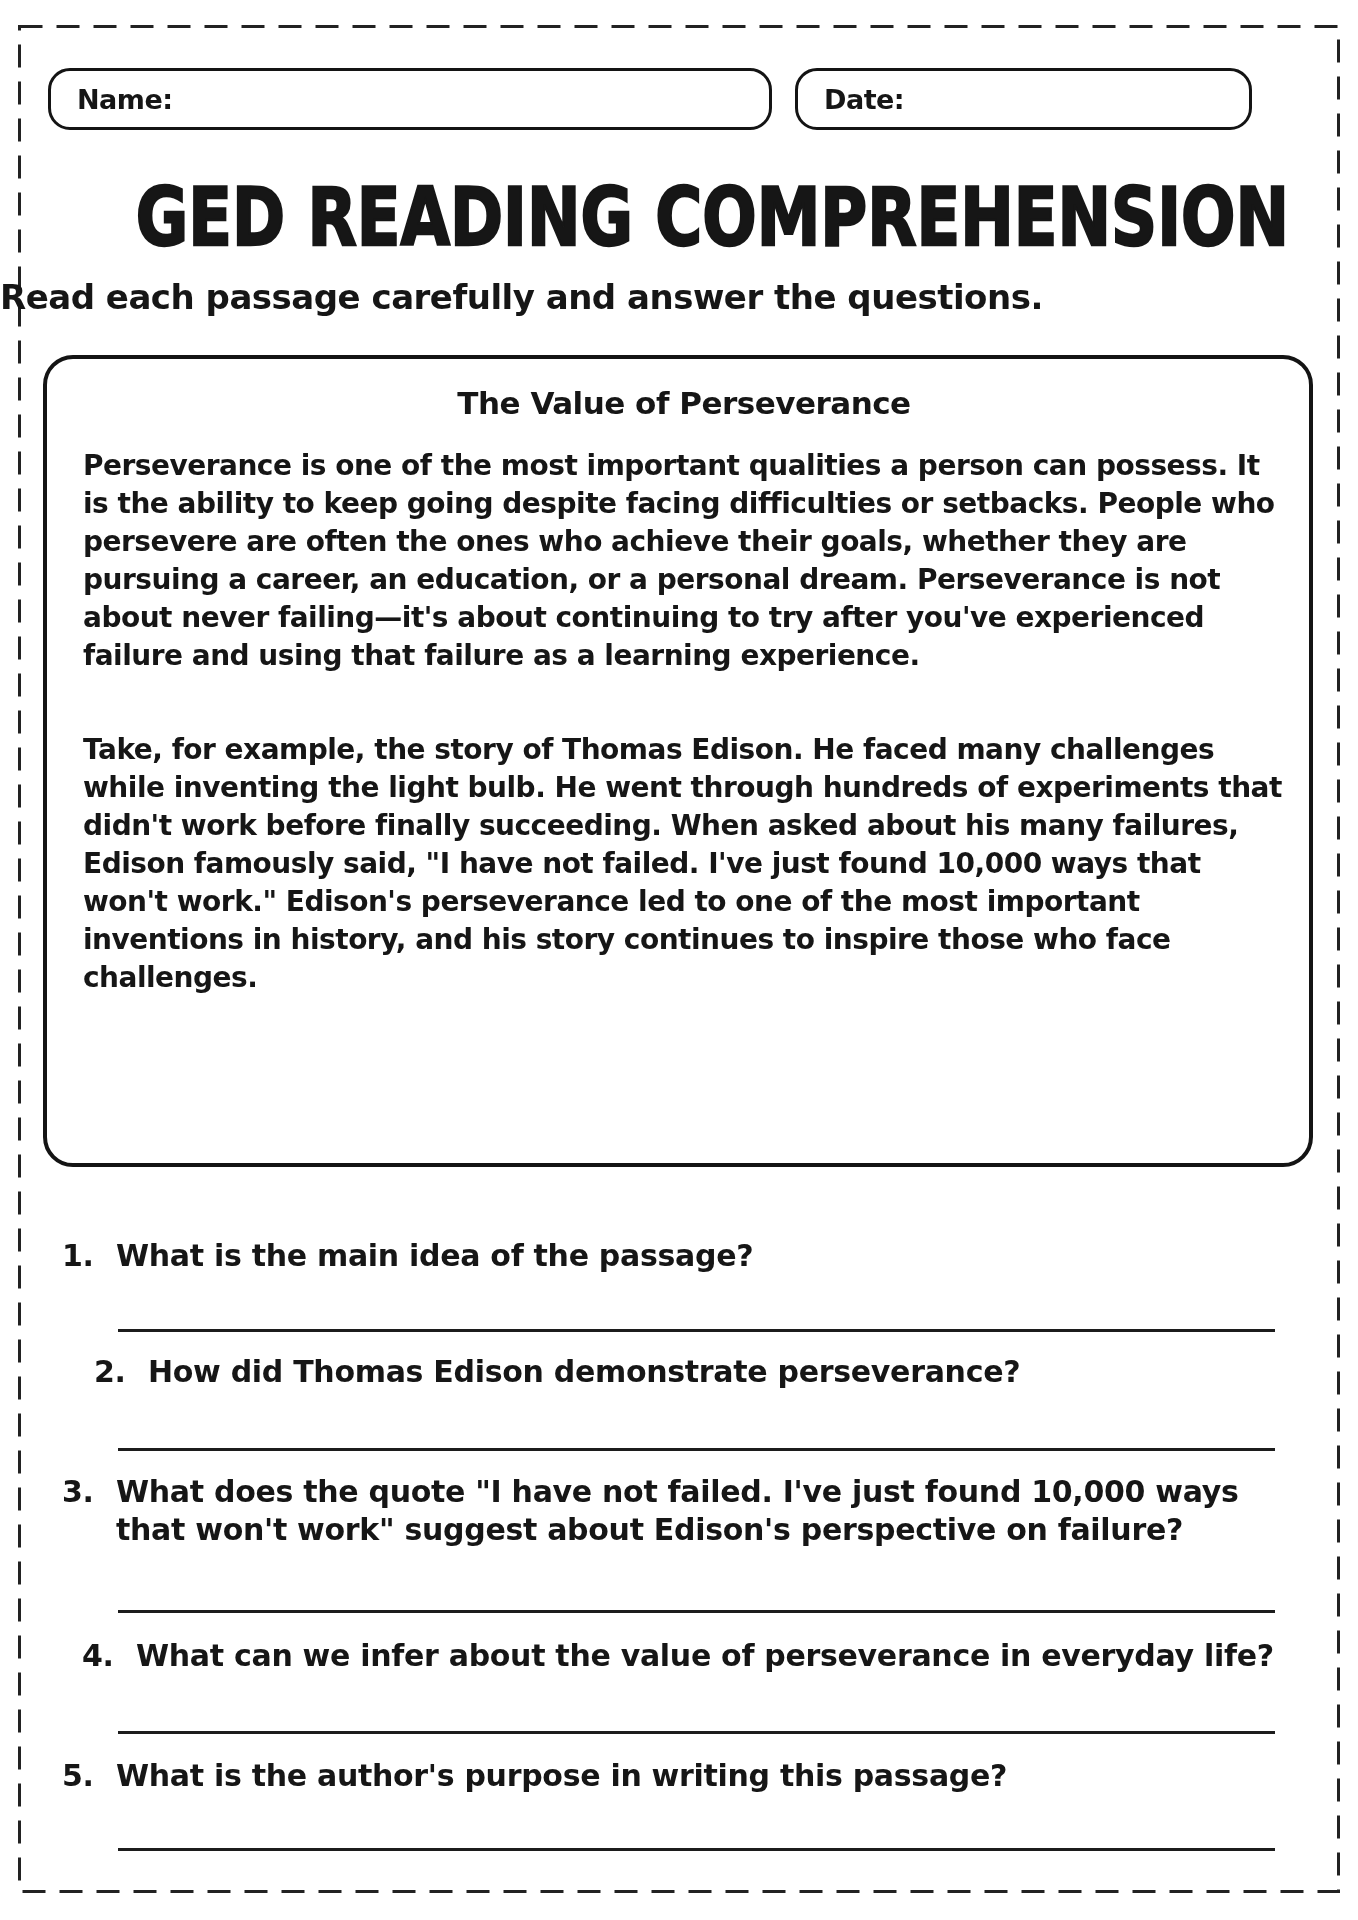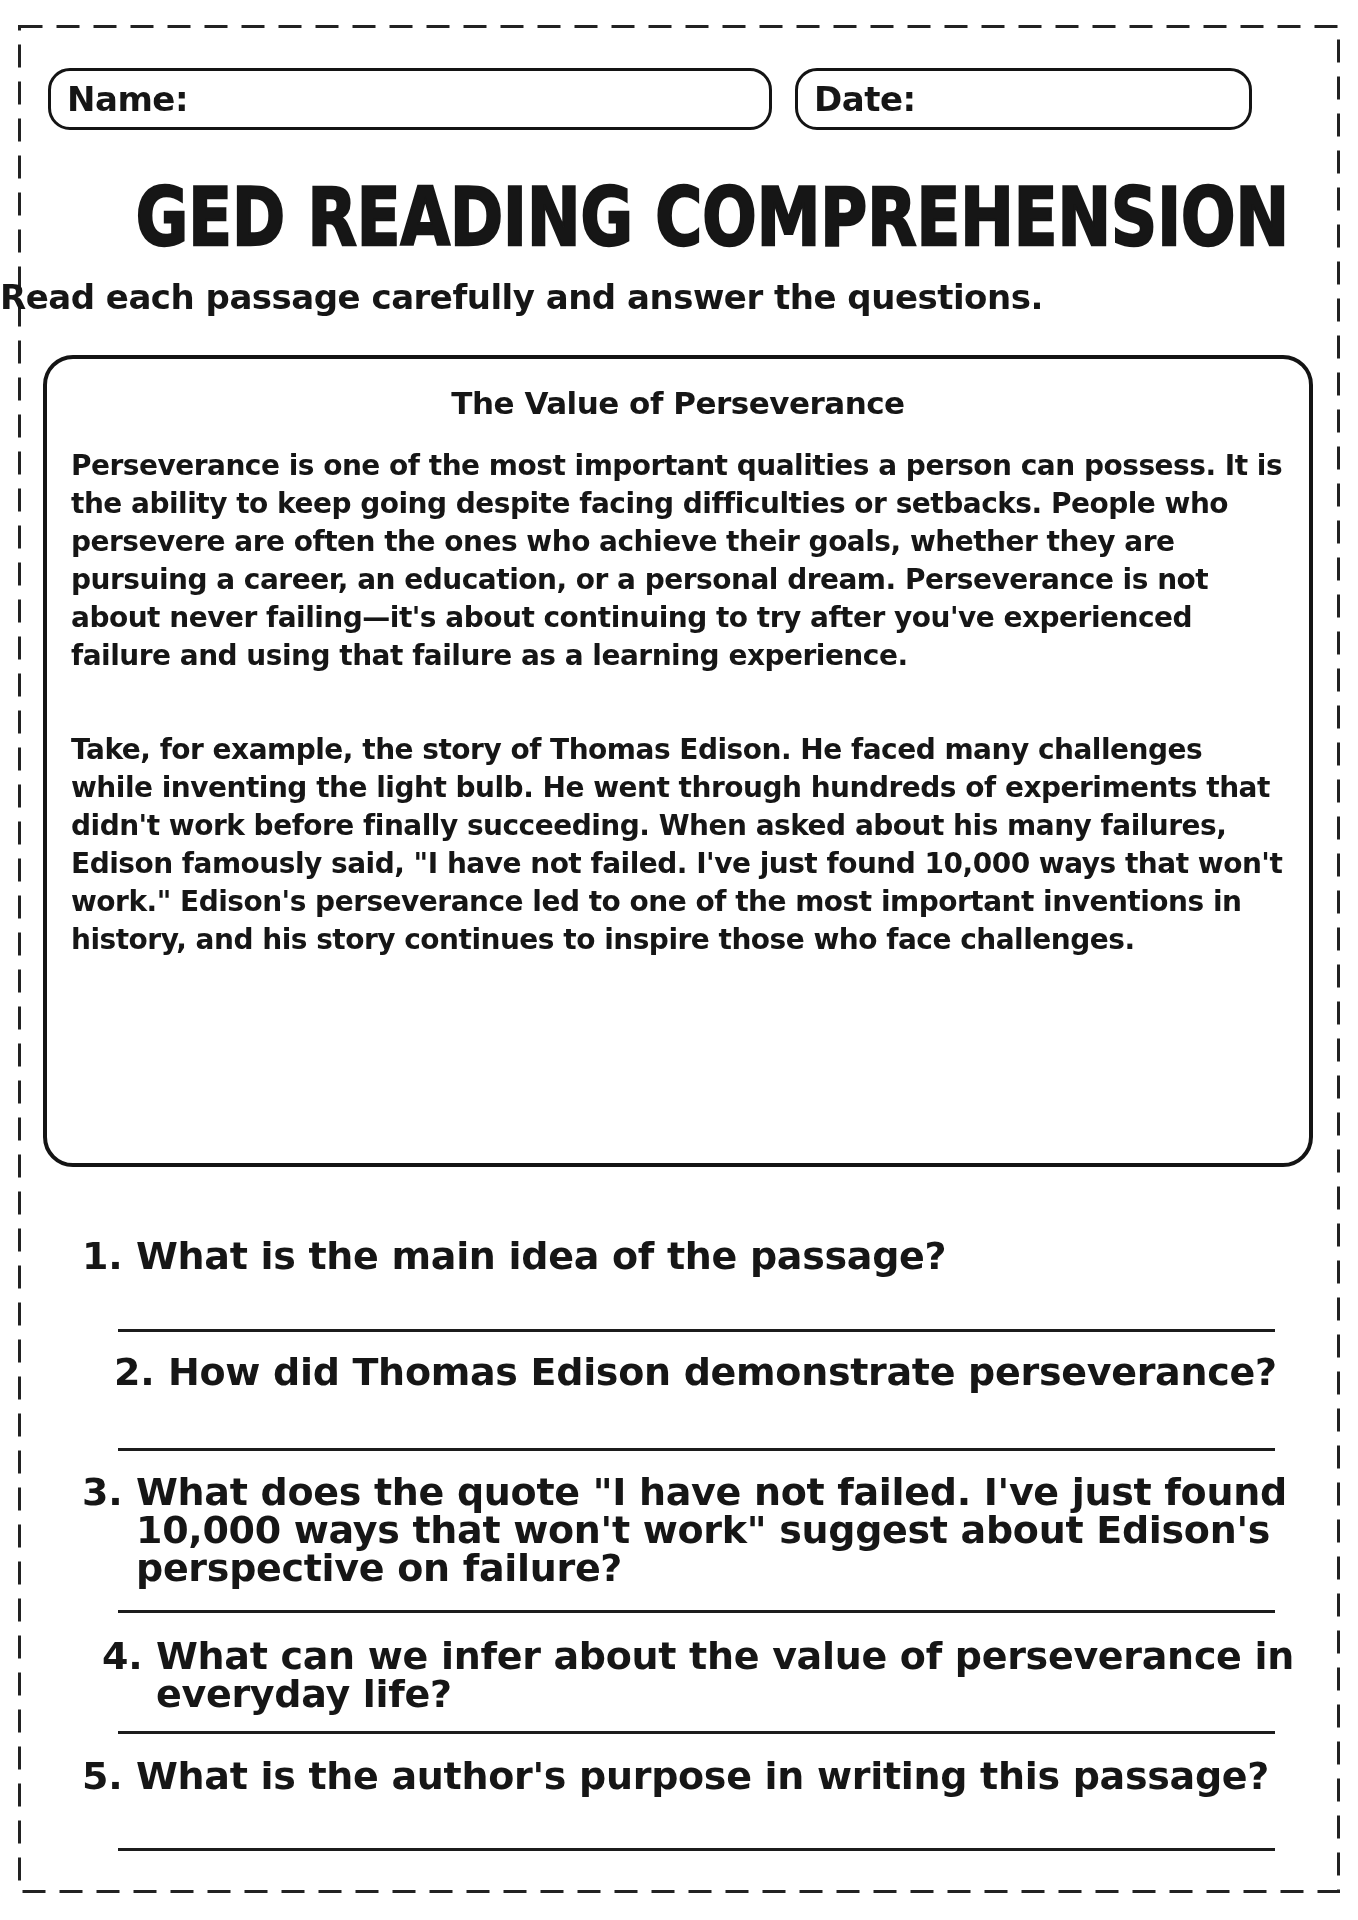--- a/index.html
+++ b/index.html
@@ -32,22 +32,22 @@
     border-radius: 22px;
     box-sizing: border-box;
     background: #fff;
     display: flex;
     align-items: center;
   }
   .field.name { left: 48px;  width: 724px; }
   .field.date { left: 795px; width: 457px; }
   .field .label {
     font-weight: bold;
-    font-size: 34px;
-    padding-left: 16px;
+    font-size: 27px;
+    padding-left: 26px;
     letter-spacing: -0.5px;
   }
   
   .page-title {
     position: absolute;
     left: 0; right: 0;
     top: 178px;
     text-align: center;
     font-weight: bold;
     font-size: 80px;
@@ -70,21 +70,21 @@
   
   .passage-box {
     position: absolute;
     left: 43px;
     top: 355px;
     width: 1270px;
     height: 812px;
     box-sizing: border-box;
     border: 4px solid #141414;
     border-radius: 30px;
-    padding: 26px 24px 0 24px;
+    padding: 26px 24px 0 36px;
     background: #fff;
   }
   .passage-title {
     text-align: center;
     font-weight: bold;
     font-size: 31px;
     letter-spacing: -0.5px;
   }
   .passage-box p {
     margin: 0;
@@ -92,23 +92,23 @@
     text-align: left;
     font-weight: bold;
     font-size: 28px;
     line-height: 38px;
     letter-spacing: -0.5px;
   }
   .passage-box p + p { margin-top: 56px; }
   
   .q {
     position: absolute;
-    left: 82px;
+    left: 62px;
     font-weight: bold;
-    font-size: 38px;
+    font-size: 30px;
     line-height: 38px;
     letter-spacing: -0.3px;
   }
   .q .qnum { display: inline-block; width: 54px; vertical-align: top; }
   .q .qtext { display: inline-block; vertical-align: top; max-width: 1190px; }
   .q1 { top: 1237px; }
   .q2 { top: 1353px; margin-left: 32px; }
   .q3 { top: 1473px; }
   .q3 .qtext { max-width: 1165px; }
   .q4 { top: 1637px; margin-left: 20px; }

